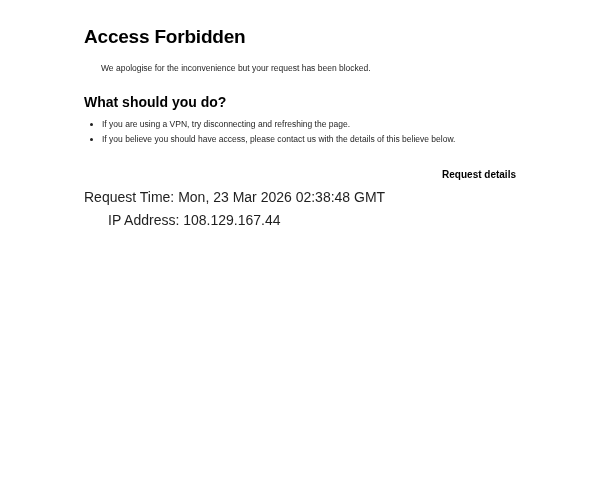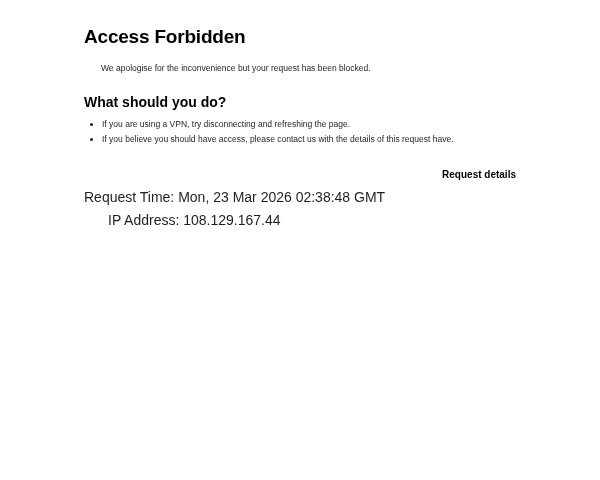--- a/index.html
+++ b/index.html
@@ -74,21 +74,21 @@
 <div class="page">
 
   <h1 class="title">Access Forbidden</h1>
 
   <p class="intro">We apologise for the inconvenience but your request has been blocked.</p>
 
   <h2 class="section">What should you do?</h2>
 
   <ul class="advice">
     <li>If you are using a VPN, try disconnecting and refreshing the page.</li>
-    <li>If you believe you should have access, please contact us with the details of this request have.</li>
+    <li>If you believe you should have access, please contact us with the details of this believe below.</li>
   </ul>
 
   <h2 class="details-heading">Request details</h2>
 
   <div class="detail-line">Request Time: Mon, 23 Mar 2026 02:38:48 GMT</div>
   <div class="detail-line">IP Address: 108.129.167.44</div>
 
 </div>
 
 </body></html>

